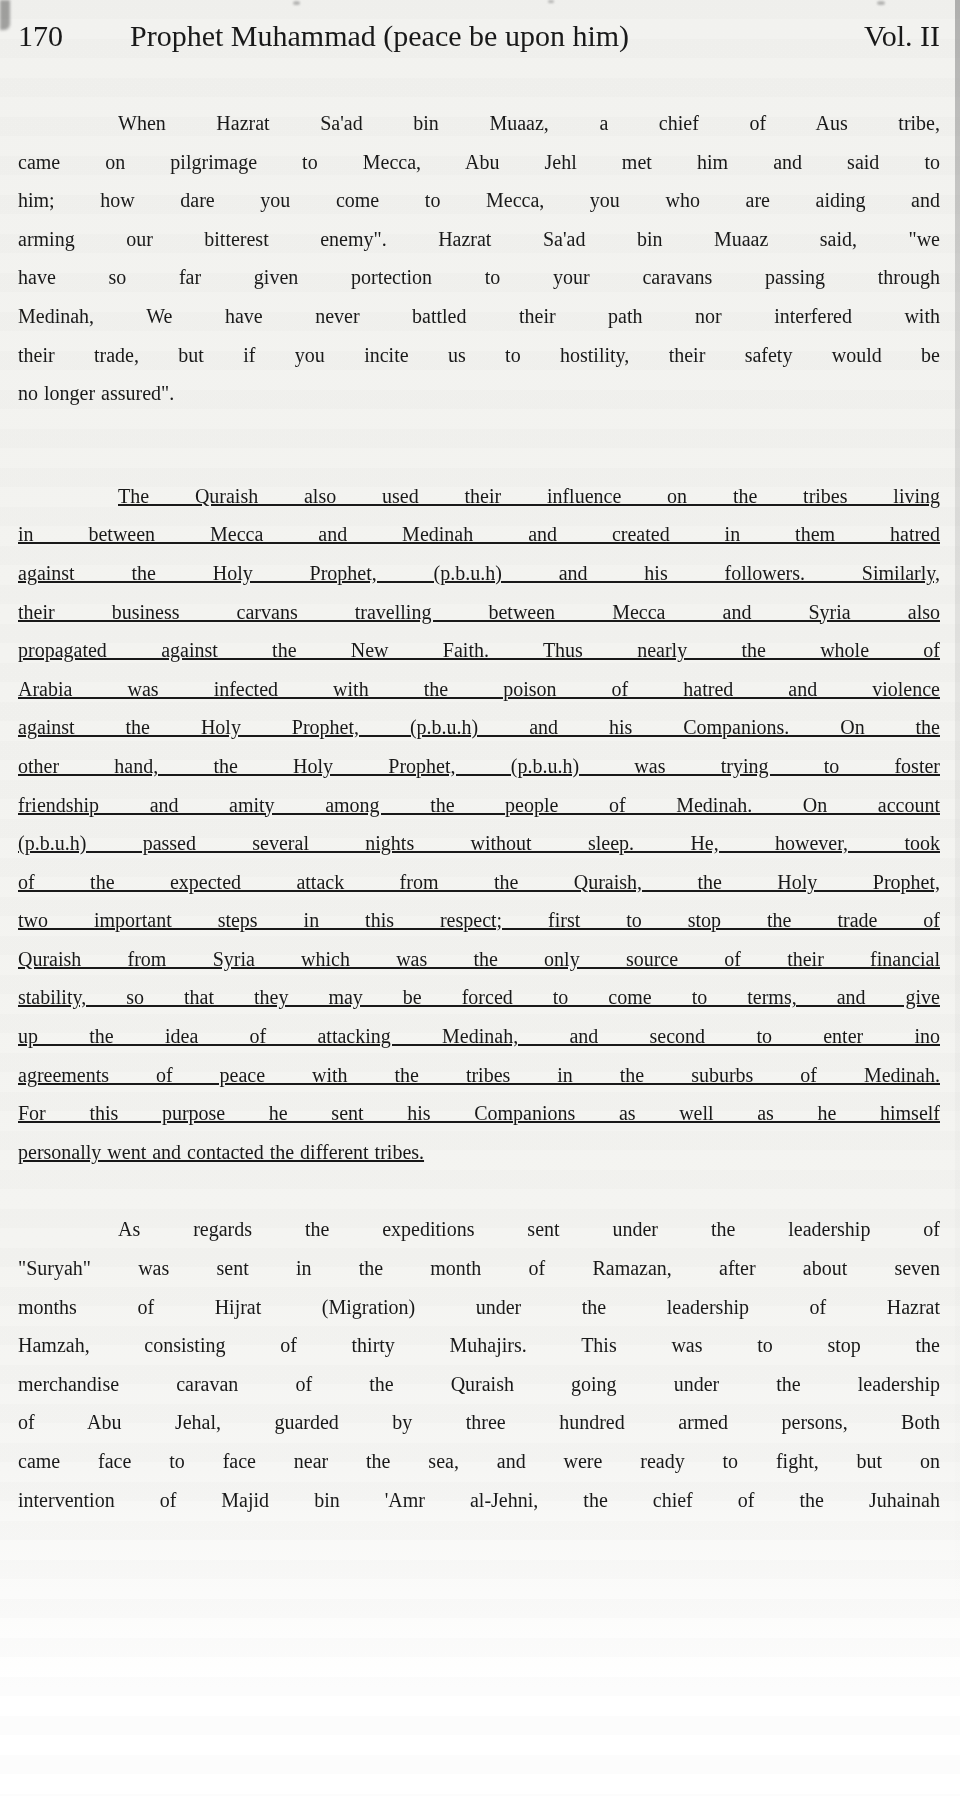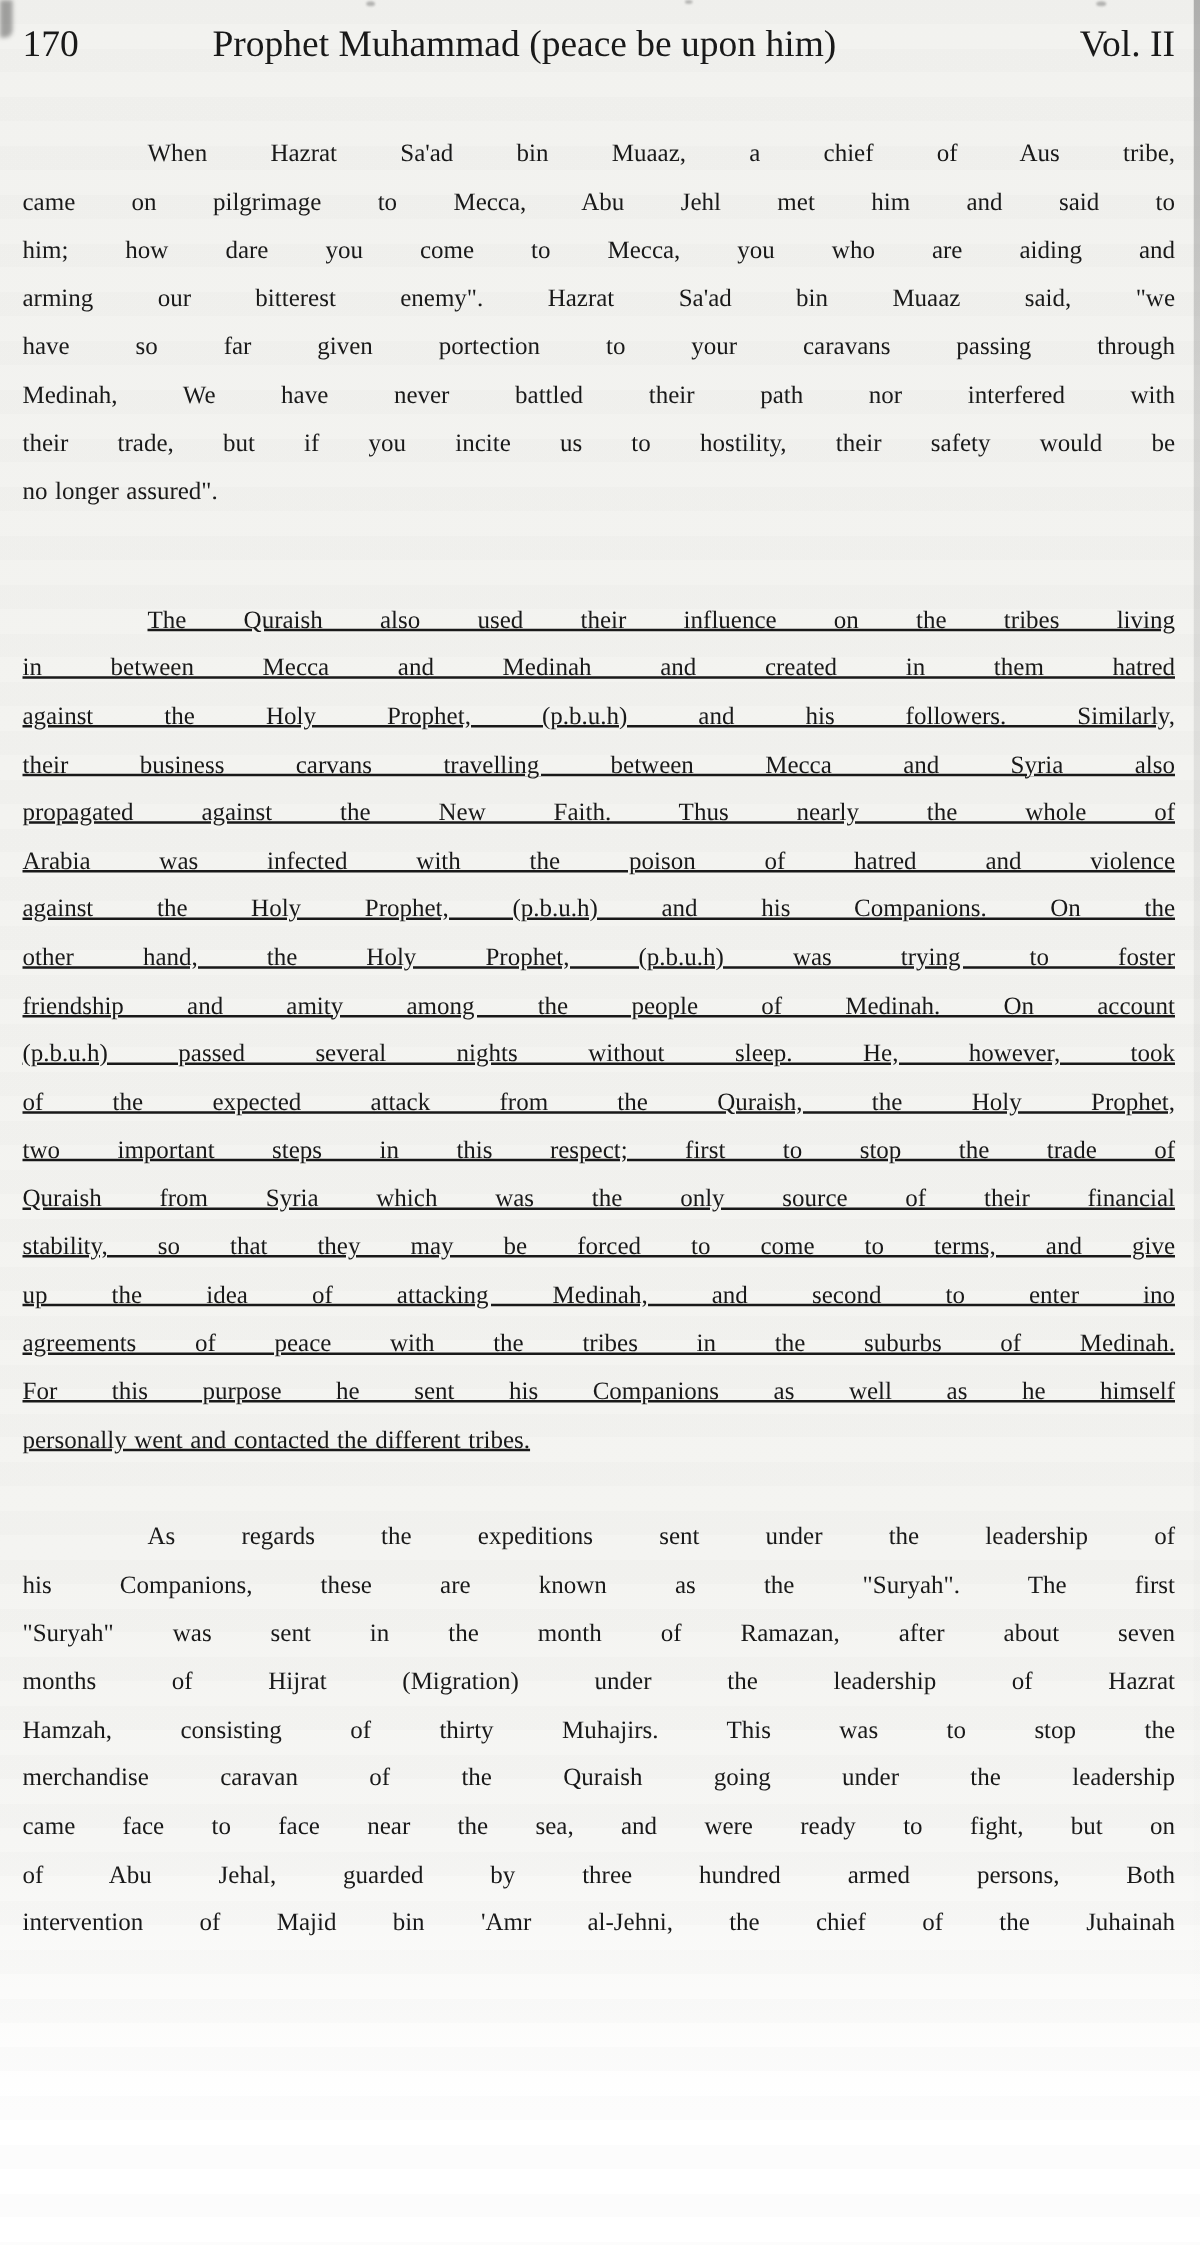--- a/index.html
+++ b/index.html
@@ -54,21 +54,20 @@
     position: relative;
     padding: 16px 20px 0 18px;
     filter: blur(0.32px);
   }
   .header {
     display: flex;
     align-items: center;
     font-size: 30px;
     line-height: 40px;
     white-space: nowrap;
-    gap: 40px;
   }
   .header .pagenum {
     width: 112px;
     flex: 0 0 112px;
   }
   .header .title {
     flex: 0 0 auto;
   }
   .header .title .it {
   }
@@ -143,24 +142,23 @@
           <div class="line">two important steps in this respect; first to stop the trade of</div>
           <div class="line">Quraish from Syria which was the only source of their financial</div>
           <div class="line">stability, so that they may be forced to come to terms, and give</div>
           <div class="line">up the idea of attacking Medinah, and second to enter ino</div>
           <div class="line">agreements of peace with the tribes in the suburbs of Medinah.</div>
           <div class="line">For this purpose he sent his Companions as well as he himself</div>
           <div class="line lastleft">personally went and contacted the different tribes.</div>
         </div>
         <div class="paragraph">
           <div class="line first">As regards the expeditions sent under the leadership of</div>
-          <div class="line">his Companions, these are known as the "Suryah". The first</div>
           <div class="line">"Suryah" was sent in the month of Ramazan, after about seven</div>
           <div class="line">months of Hijrat (Migration) under the leadership of Hazrat</div>
           <div class="line">Hamzah, consisting of thirty Muhajirs. This was to stop the</div>
           <div class="line">merchandise caravan of the Quraish going under the leadership</div>
+          <div class="line">of Abu Jehal, guarded by three hundred armed persons, Both</div>
           <div class="line">came face to face near the sea, and were ready to fight, but on</div>
-          <div class="line">of Abu Jehal, guarded by three hundred armed persons, Both</div>
           <div class="line">intervention of Majid bin 'Amr al-Jehni, the chief of the Juhainah</div>
         </div>
       </div>
   </div>
 </div>
 
 </body></html>

